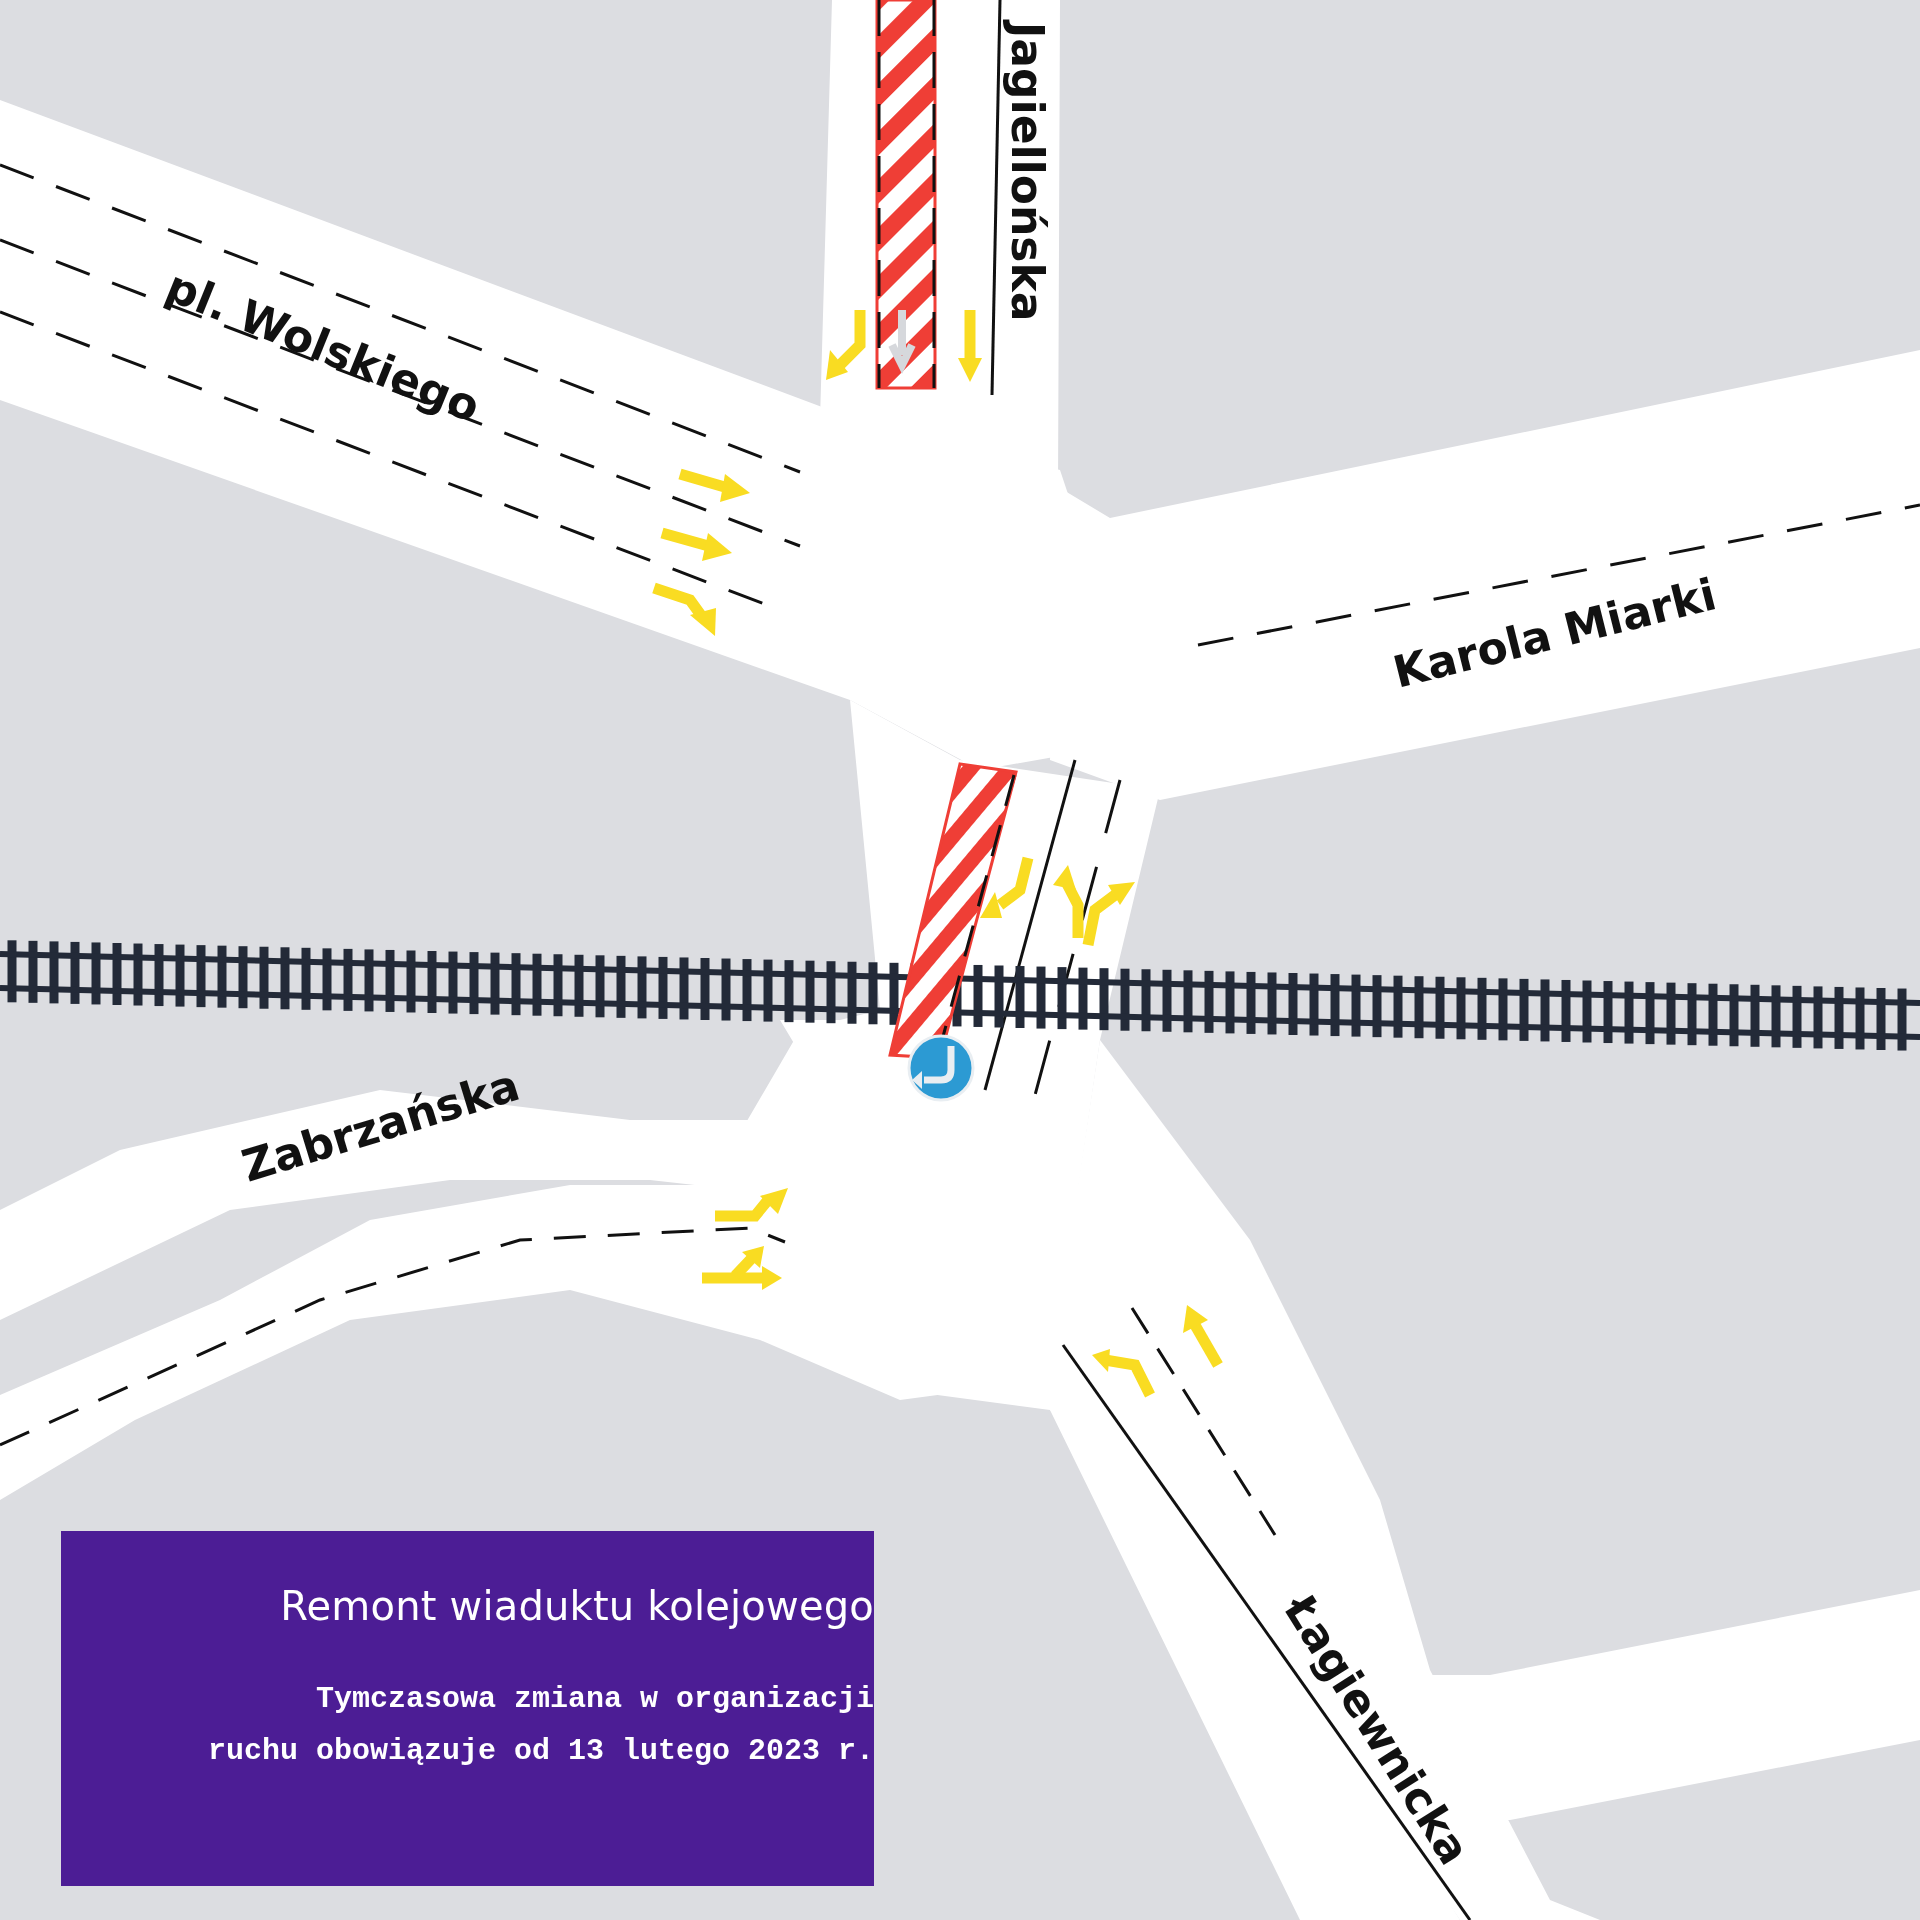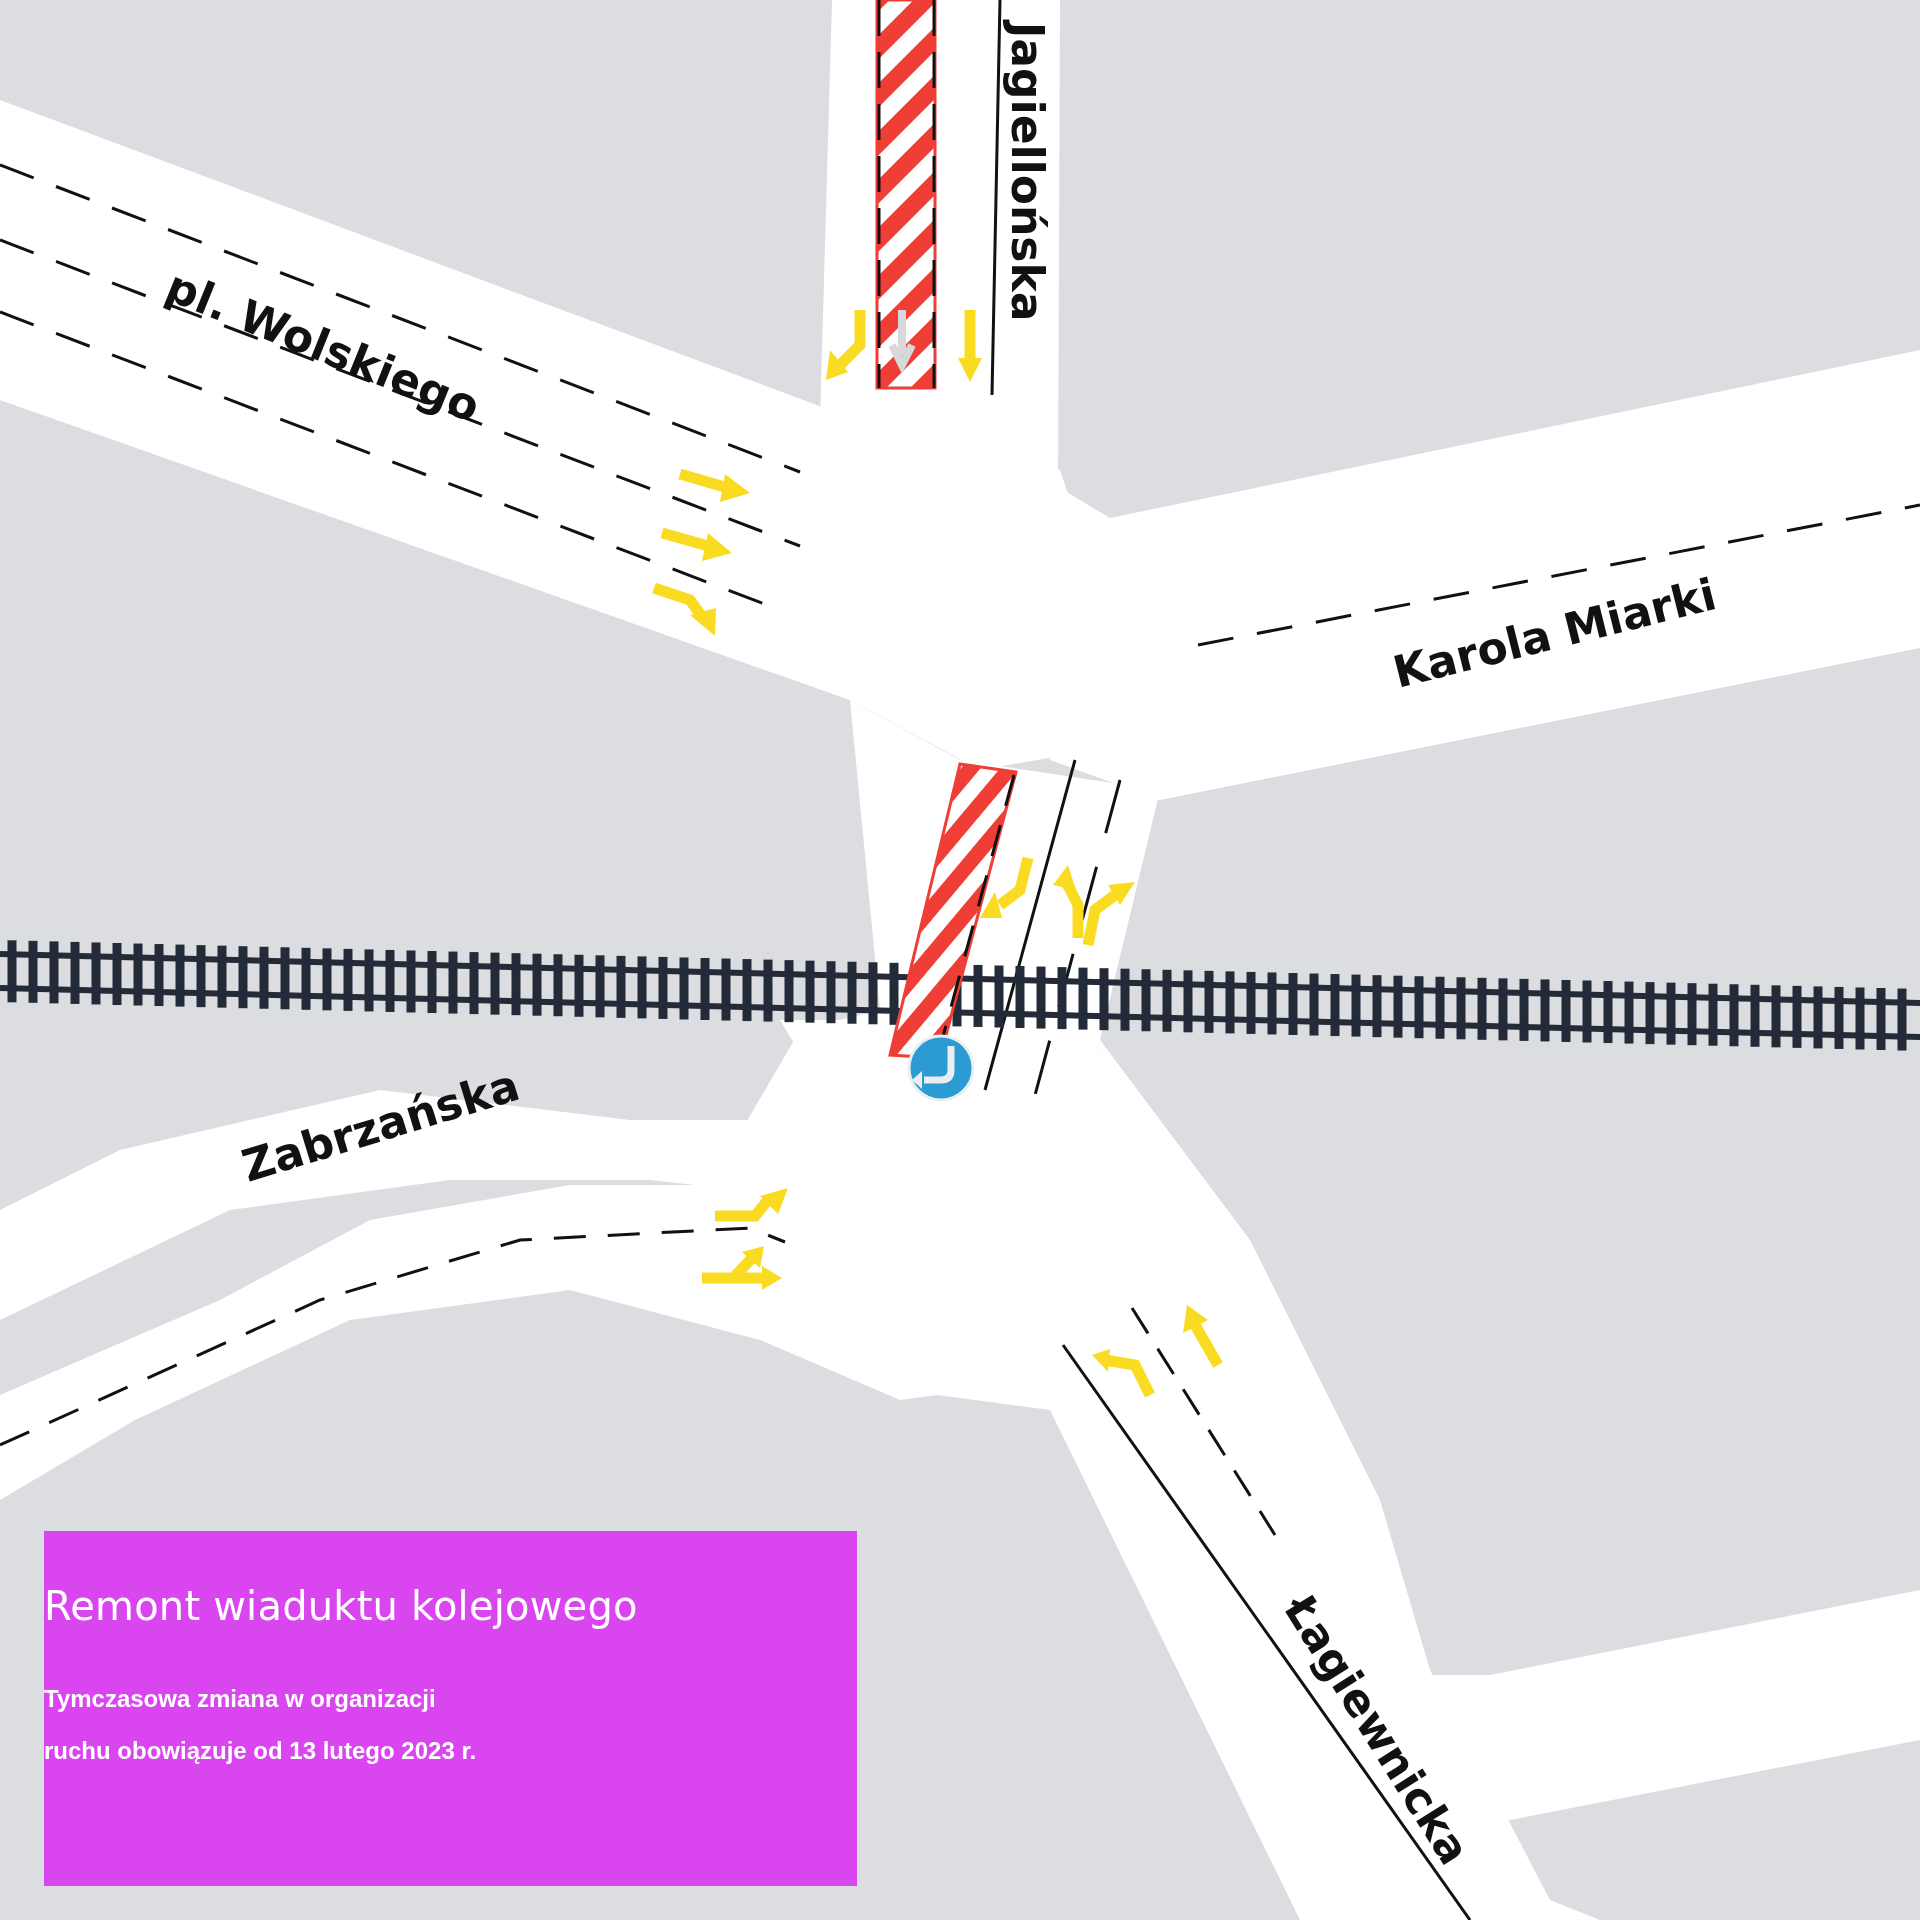--- a/index.html
+++ b/index.html
@@ -4,23 +4,23 @@
 <style>
   html, body { margin: 0; padding: 0; }
   body { width: 1920px; height: 1920px; overflow: hidden; background: #dcdde1; position: relative; font-family: "DejaVu Sans", sans-serif; }
   #map { position: absolute; left: 0; top: 0; width: 1920px; height: 1920px; }
   .road { fill: #ffffff; }
   .lane-dash { stroke: #111; stroke-width: 3; stroke-dasharray: 36 24; fill: none; }
   .lane-solid { stroke: #111; stroke-width: 3; fill: none; }
   .street-label { font-family: "DejaVu Sans", sans-serif; font-weight: bold; font-size: 44px; fill: #111; }
   .arrow { stroke: #f9dc22; stroke-width: 11; fill: none; stroke-linejoin: miter; }
   .arrow-head { fill: #f9dc22; }
-  .info-box { position: absolute; left: 44px; top: 1531px; width: 813px; height: 355px; background: #d946ef; color: #fff; text-align: left; box-sizing: border-box; padding-top: 46px; }
+  .info-box { position: absolute; left: 61px; top: 1531px; width: 813px; height: 355px; background: #4c1d95; color: #fff; text-align: right; box-sizing: border-box; padding-top: 46px; }
   .info-title { font-family: "DejaVu Sans", sans-serif; font-size: 40px; line-height: 58px; font-weight: normal; letter-spacing: 0.2px; }
-  .info-sub { font-family: Liberation Sans, sans-serif; font-size: 24px; line-height: 44px; font-weight: bold; margin-top: 42px; }
+  .info-sub { font-family: Liberation Mono, monospace; font-size: 30px; line-height: 44px; font-weight: bold; margin-top: 42px; }
 </style>
 </head>
 <body>
 
 <svg id="map" viewBox="0 0 1920 1920" xmlns="http://www.w3.org/2000/svg">
   <defs>
     <pattern id="stripes" patternUnits="userSpaceOnUse" width="34" height="34" patternTransform="rotate(45)">
       <rect width="34" height="34" fill="#ffffff"></rect>
       <rect width="17" height="34" fill="#ef3e36"></rect>
     </pattern>

